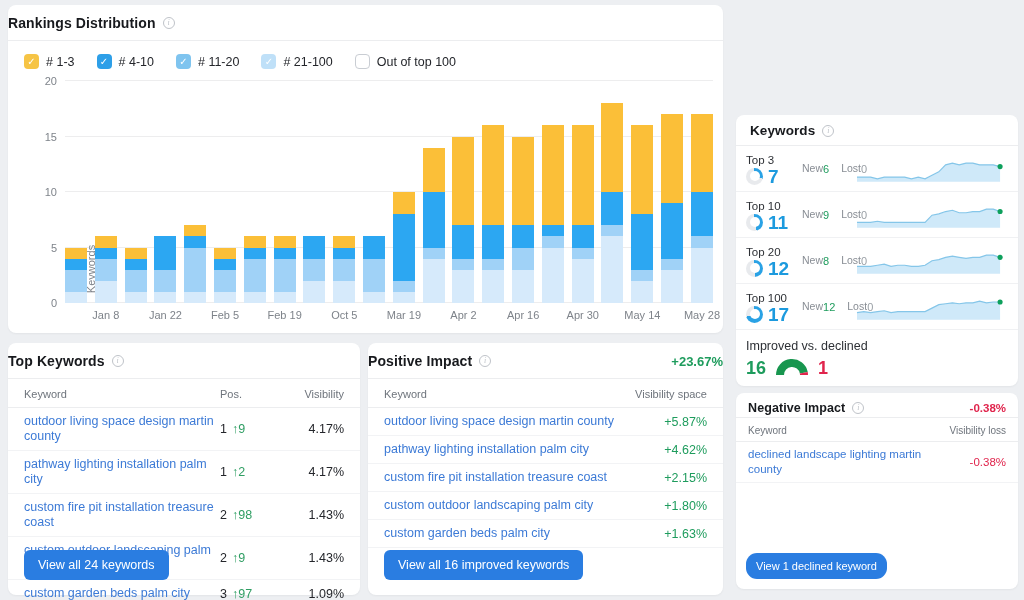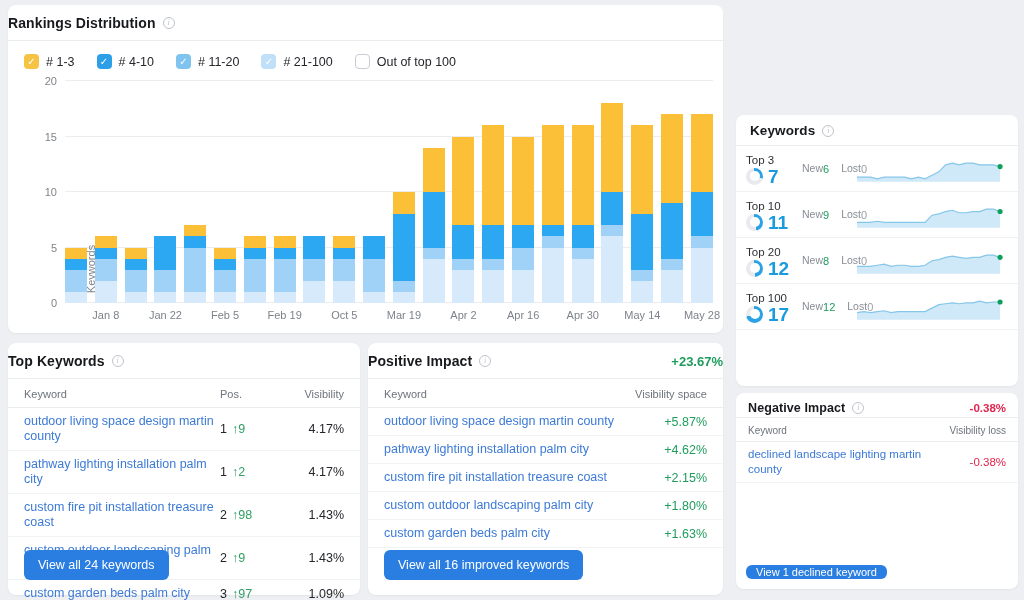--- a/index.html
+++ b/index.html
@@ -73,21 +73,21 @@
   .pos-delta{color:#2f9e63;margin-left:5px}
   .vis-val{color:#24262b;font-size:12.5px}
   .panel-btn{position:absolute;left:16px;bottom:15px;background:#2a7de1;color:#fff;border:none;
     border-radius:6px;padding:8px 14px;font-size:12.5px;font-family:inherit;cursor:pointer}
 
   #negative-panel .panel-header{padding:8px 12px 2px}
   #negative-panel .panel-title{font-size:12.5px}
   #negative-panel .hdr-pct{font-size:11.5px}
   #negative-panel .thead{padding:7px 12px 5px;font-size:10px}
   #negative-panel .trow{padding:5px 12px;font-size:11.5px}
-  #negative-panel .panel-btn{left:10px;bottom:10px;font-size:11px;padding:1px 10px;border-radius:6px}
+  #negative-panel .panel-btn{left:10px;bottom:10px;font-size:11px;padding:7px 10px;border-radius:11px}
 </style>
 </head>
 <body>
 
 <div class="panel" id="rankings-panel">
   <div class="panel-header">
     <span class="panel-title">Rankings Distribution</span>
     <span class="info-icon">i</span>
   </div>
   <div class="legend" id="rankings-legend">
@@ -372,20 +372,31 @@
             <span class="nl-val gray-val">0</span>
           </div>
         </div>
         <svg class="sparkline" viewBox="0 0 152 28">
           <path d="M1.0,18.6 L7.9,17.7 L14.8,18.6 L21.7,17.7 L28.6,16.8 L35.5,18.6 L42.4,17.7 L49.3,17.7 L56.2,17.7 L63.1,17.7 L70.0,17.7 L77.0,14.1 L83.9,10.6 L90.8,9.7 L97.7,8.8 L104.6,9.7 L111.5,8.8 L118.4,8.8 L125.3,7.0 L132.2,8.8 L139.1,7.9 L146.0,7.9 L146.0,26 L1,26 Z" fill="#cfe9f9"></path>
           <path d="M1.0,18.6 L7.9,17.7 L14.8,18.6 L21.7,17.7 L28.6,16.8 L35.5,18.6 L42.4,17.7 L49.3,17.7 L56.2,17.7 L63.1,17.7 L70.0,17.7 L77.0,14.1 L83.9,10.6 L90.8,9.7 L97.7,8.8 L104.6,9.7 L111.5,8.8 L118.4,8.8 L125.3,7.0 L132.2,8.8 L139.1,7.9 L146.0,7.9" fill="none" stroke="#85c6e9" stroke-width="1.2"></path>
           <circle cx="146" cy="7.888888888888889" r="2.6" fill="#0da05c"></circle>
         </svg>
       </div>
     </div>
+  <div class="improved">
+    <div class="improved-label">Improved vs. declined</div>
+    <div class="improved-row">
+      <span class="imp-num green">16</span>
+      <svg id="gauge" width="40" height="20">
+          <path d="M 8.00,18.00 A 12 12 0 0 1 31.80,15.80" stroke="#18964f" stroke-width="8" fill="none"></path>
+          <path d="M 31.80,15.80 A 12 12 0 0 1 32.00,18.00" stroke="#e0244c" stroke-width="8" fill="none"></path>
+        </svg>
+      <span class="imp-num red">1</span>
+    </div>
+  </div>
 </div>
 
 <div class="panel" id="top-keywords-panel">
   <div class="panel-header">
     <span class="panel-title">Top Keywords</span>
     <span class="info-icon">i</span>
   </div>
   <div class="thead">
     <span class="col-kw">Keyword</span>
     <span class="col-pos">Pos.</span>

